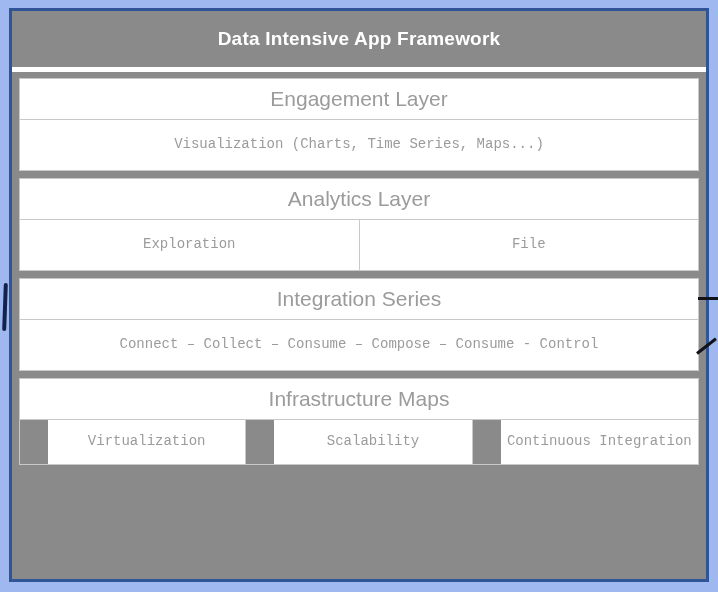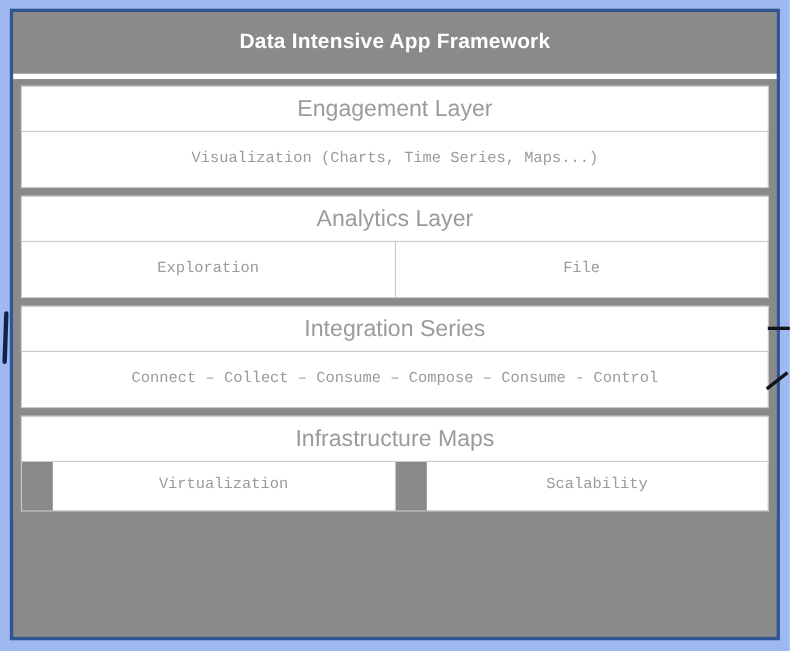--- a/index.html
+++ b/index.html
@@ -168,20 +168,21 @@
           <div class="sub-cell full h-wide">Connect – Collect – Consume – Compose – Consume - Control</div>
         </div>
       </div>
 
 
       <div class="layer-group">
         <div class="layer-title">Infrastructure Maps</div>
         <div class="layer-sub">
           <div class="sub-cell h-short">Virtualization</div>
           <div class="sub-cell h-short">Scalability</div>
+          <div class="sub-cell h-short">Continuous Integration</div>
         </div>
       </div>
 
     </div>
   </div>
 
   <div class="ink" id="ink-left"></div>
 </div>
 
 <div class="ink" id="ink-right-bar"></div>

